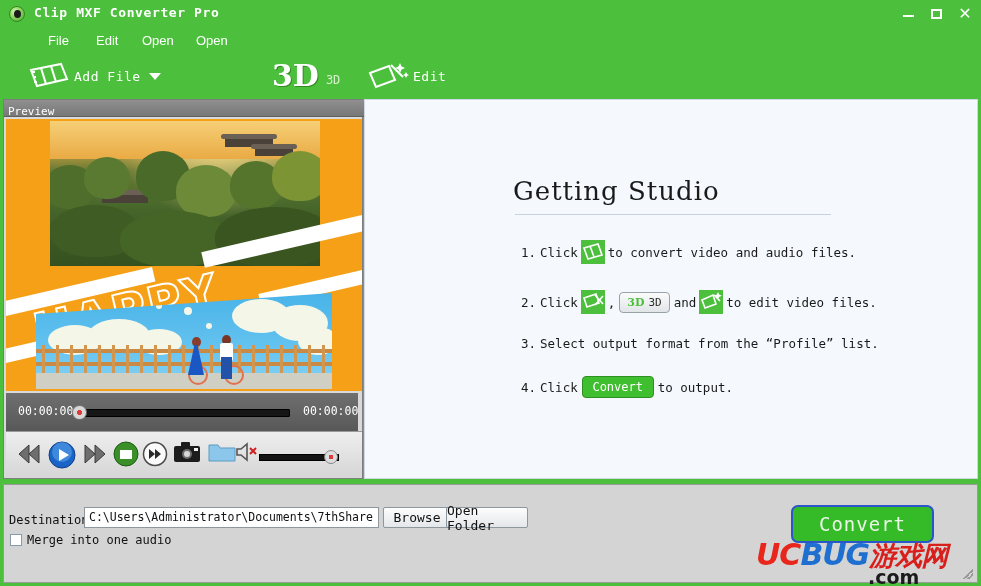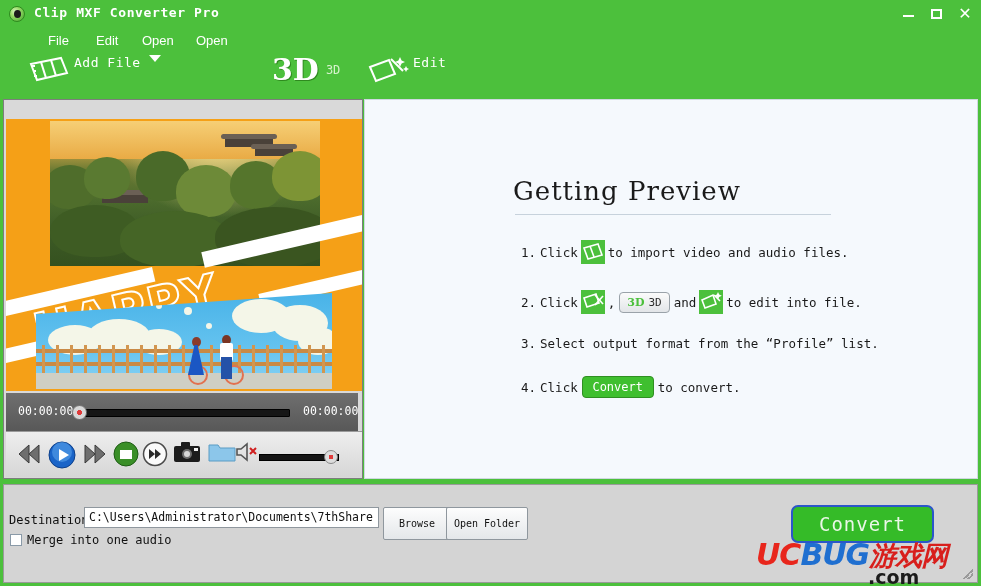--- a/index.html
+++ b/index.html
@@ -56,21 +56,21 @@
     position:absolute;top:3px;
     font-family:"Liberation Sans", sans-serif;
     font-size:13px;color:#ffffff;cursor:pointer;padding:2px 4px;
   }
 
   
   .toolbar{
     position:absolute;left:0;top:55px;width:981px;height:42px;
   }
   .tool{
-    position:absolute;top:0;height:42px;display:flex;cursor:pointer;
+    position:absolute;top:0;height:42px;display:flex;align-items:center;cursor:pointer;
   }
   .tool-label{
     font-size:13px;color:#ffffff;margin-left:4px;letter-spacing:0.5px;
     font-family:"DejaVu Sans Mono", monospace;
   }
   .ico-film{
     width:42px;height:30px;position:relative;
   }
   .ico-film svg{display:block;}
   .caret{
@@ -264,24 +264,24 @@
     background:#d4d4d4;border:1px solid #9a9a9a;box-sizing:border-box;
   }
   .dest-label{position:absolute;left:5px;top:28px;font-size:12px;color:#111;}
   .dest-input{
     position:absolute;left:80px;top:22px;width:295px;height:21px;
     background:#ffffff;border:1px solid #8f979e;box-sizing:border-box;
     font-size:11.5px;color:#111;line-height:19px;padding-left:4px;
     white-space:nowrap;overflow:hidden;cursor:text;
   }
   .btn-gray{
-    position:absolute;top:22px;height:33px;
+    position:absolute;top:22px;height:21px;
     background:linear-gradient(#fdfdfd,#e4e7ea);
     border:1px solid #8f979e;border-radius:2px;box-sizing:border-box;
-    font-size:10px;color:#111;display:flex;align-items:center;justify-content:center;
+    font-size:13px;color:#111;display:flex;align-items:center;justify-content:center;
     cursor:pointer;
   }
   .merge-row{position:absolute;left:6px;top:48px;display:flex;align-items:center;cursor:pointer;}
   .chk{
     width:12px;height:12px;background:#ffffff;border:1px solid #8a9aa8;
     box-sizing:border-box;margin-right:5px;
   }
   .merge-text{font-size:12px;color:#111;}
   .convert-btn{
     position:absolute;left:791px;top:505px;width:143px;height:38px;
@@ -392,20 +392,23 @@
           <path d="M9 1 V3.6 M9 14.4 V17 M1 9 H3.6 M14.4 9 H17
                    M3.4 3.4 L5.2 5.2 M12.8 12.8 L14.6 14.6
                    M14.6 3.4 L12.8 5.2 M5.2 12.8 L3.4 14.6"></path>
         </g>
       </svg>
     </div>
     <div class="apply-btn">Apply to All</div>
   </div>
 
   <div class="left-panel">
+    <div class="preview-header">
+      <span>Preview</span>
+    </div>
 
     <div class="video-area">
 
       <div class="poster-photo">
         <div class="photo-sky"></div>
         <div class="roof" style="left:175px;top:16px;width:48px;height:10px;"></div>
         <div class="roof" style="left:205px;top:26px;width:38px;height:9px;"></div>
         <div class="roof" style="left:12px;top:62px;width:40px;height:9px;"></div>
         <div class="roof" style="left:52px;top:72px;width:46px;height:10px;"></div>
         <div class="tree" style="left:-6px;top:44px;width:52px;height:44px;background:#4f6d2b;"></div>
@@ -536,35 +539,35 @@
           <path d="M2 8 h4 l6 -5 v16 l-6 -5 h-4 Z" fill="none" stroke="#555" stroke-width="1.6"></path>
           <path d="M15 7 L21 13 M21 7 L15 13" stroke="#d02020" stroke-width="2"></path>
           </svg>
       </div>
       <div class="vol-track"></div>
       <div class="vol-knob"></div>
     </div>
   </div>
 
   <div class="right-panel">
-    <div class="gs-title">Getting Preview</div>
+    <div class="gs-title">Getting Studio</div>
     <div class="gs-rule"></div>
 
     <div class="step" style="left:156px;top:140px;">
       <span class="num">1.</span>
       <span>Click</span>
       <span class="mini-ico">
         <svg width="24" height="24" viewBox="0 0 24 24">
           <g fill="none" stroke="#ffffff" stroke-width="1.6">
             <path d="M3 8 L17 4 L21 15 L7 19 Z"></path>
               <path d="M9 6 L13 17"></path>
           </g>
           </svg>
       </span>
-      <span>to import video and audio files.</span>
+      <span>to convert video and audio files.</span>
     </div>
 
     <div class="step" style="left:156px;top:190px;">
       <span class="num">2.</span>
       <span>Click</span>
       <span class="mini-ico">
         <svg width="24" height="24" viewBox="0 0 24 24">
           <g fill="none" stroke="#ffffff" stroke-width="1.6">
             <path d="M3 8 L15 4 L18 13 L6 17 Z"></path>
               <path d="M14 5 L22 14"></path>
@@ -580,33 +583,33 @@
       <span>and</span>
       <span class="mini-ico">
         <svg width="24" height="24" viewBox="0 0 24 24">
           <g fill="none" stroke="#ffffff" stroke-width="1.6">
             <path d="M3 10 L14 5 L17 14 L6 18 Z"></path>
               <path d="M15 5 L21 11"></path>
           </g>
           <path d="M19 2 l1.2 2.6 2.6 1.2 -2.6 1.2 -1.2 2.6 -1.2 -2.6 -2.6 -1.2 2.6 -1.2 Z" fill="#ffffff"></path>
         </svg>
       </span>
-      <span>to edit into file.</span>
+      <span>to edit video files.</span>
     </div>
 
     <div class="step" style="left:156px;top:236px;">
       <span class="num">3.</span>
       <span>Select output format from the “Profile” list.</span>
     </div>
 
     <div class="step" style="left:156px;top:276px;">
       <span class="num">4.</span>
       <span>Click</span>
       <span class="convert-inline">Convert</span>
-      <span>to convert.</span>
+      <span>to output.</span>
     </div>
   </div>
 
   <div class="bottom">
     <div class="dest-label">Destination:</div>
     <div class="dest-input">C:\Users\Administrator\Documents\7thShare Studio</div>
     <div class="btn-gray" style="left:379px;width:68px;">Browse</div>
     <div class="btn-gray" style="left:442px;width:82px;">Open Folder</div>
     <div class="merge-row">
       <span class="chk"></span>

